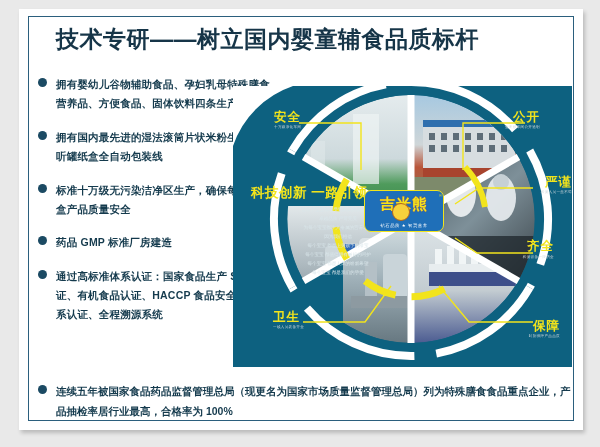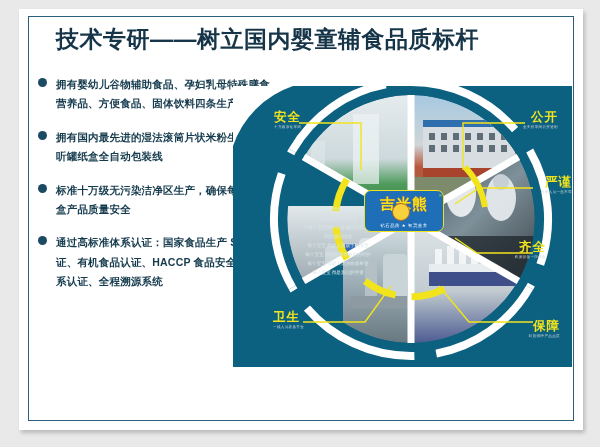--- a/index.html
+++ b/index.html
@@ -65,23 +65,23 @@
     position:absolute;font-weight:bold;color:#f2e41c;white-space:nowrap;
     line-height:1;
   }
   .panel-label .big{font-size:12.5px;display:block;letter-spacing:1px;}
   .panel-label .sub{
     font-size:3.6px;display:block;color:#cfd8dc;margin-top:2.5px;
     letter-spacing:.3px;font-weight:normal;
   }
   .lbl-anquan{left:41px;top:25px;}
   .lbl-weisheng{left:40px;top:225px;}
-  .lbl-gongkai{right:14px;top:25px;text-align:right;}
+  .lbl-gongkai{right:32px;top:25px;text-align:right;}
   .lbl-yanjin{right:0;top:90px;text-align:right;}
-  .lbl-qiquan{right:26px;top:155px;text-align:right;}
+  .lbl-qiquan{right:18px;top:155px;text-align:right;font-family:Liberation Mono, monospace;}
   .lbl-baozhang{right:12px;top:234px;text-align:right;}
   .panel-label.r .sub{text-align:right;}
 
   .center-head{
     position:absolute;left:18px;top:98px;width:180px;
     font-size:13.5px;font-weight:bold;color:#f2e41c;white-space:nowrap;
     letter-spacing:.5px;
   }
   .center-body{
     position:absolute;left:12px;top:120px;width:186px;
@@ -131,24 +131,32 @@
     <div class="bullet">
       <span class="dot"></span>
       <span class="txt">拥有国内最先进的湿法滚筒片状米粉生产线，听罐纸盒全自动包装线</span>
     </div>
     <div class="bullet">
       <span class="dot"></span>
       <span class="txt">标准十万级无污染洁净区生产，确保每一罐 / 盒产品质量安全</span>
     </div>
     <div class="bullet">
       <span class="dot"></span>
+      <span class="txt">药品 GMP 标准厂房建造</span>
+    </div>
+    <div class="bullet">
+      <span class="dot"></span>
       <span class="txt">通过高标准体系认证：国家食品生产 SC 认证、有机食品认证、HACCP 食品安全管理体系认证、全程溯源系统</span>
     </div>
   </div>
 
+  <div class="note">
+    <span class="dot"></span>
+    <span class="txt">连续五年被国家食品药品监督管理总局（现更名为国家市场质量监督管理总局）列为特殊膳食食品重点企业，产品抽检率居行业最高，合格率为 100%</span>
+  </div>
 
   <div class="panel">
     <svg width="339" height="281" viewBox="0 0 339 281">
       <defs>
         <clipPath id="cp-panel">
             <rect x="0" y="0" width="339" height="281"></rect>
           </clipPath>
 
         <clipPath id="cp-disc">
             <circle cx="178" cy="133" r="124"></circle>
@@ -337,20 +345,21 @@
     </div>
     <div class="panel-label r lbl-baozhang">
       <span class="big">保障</span>
       <span class="sub">时刻保障产品品质</span>
     </div>
     <div class="panel-label lbl-weisheng">
       <span class="big">卫生</span>
       <span class="sub">一线人员装备齐全</span>
     </div>
 
+    <div class="center-head">科技创新  一路引领</div>
     <div class="center-body">
       <div>让每个宝宝都享受到妈妈的爱与呵护</div>
       <div>卓越品质  严苛完美</div>
       <div>为每个宝宝都注入专属的营养动力</div>
       <div>因为我们相信</div>
       <div>每个宝宝  都是上天赐予的珍宝</div>
       <div>每个宝宝  都值得拥有最好的呵护</div>
       <div>每个宝宝  都是人类的崭新希望</div>
       <div>每个宝宝  都是我们的挚爱</div>
     </div>

